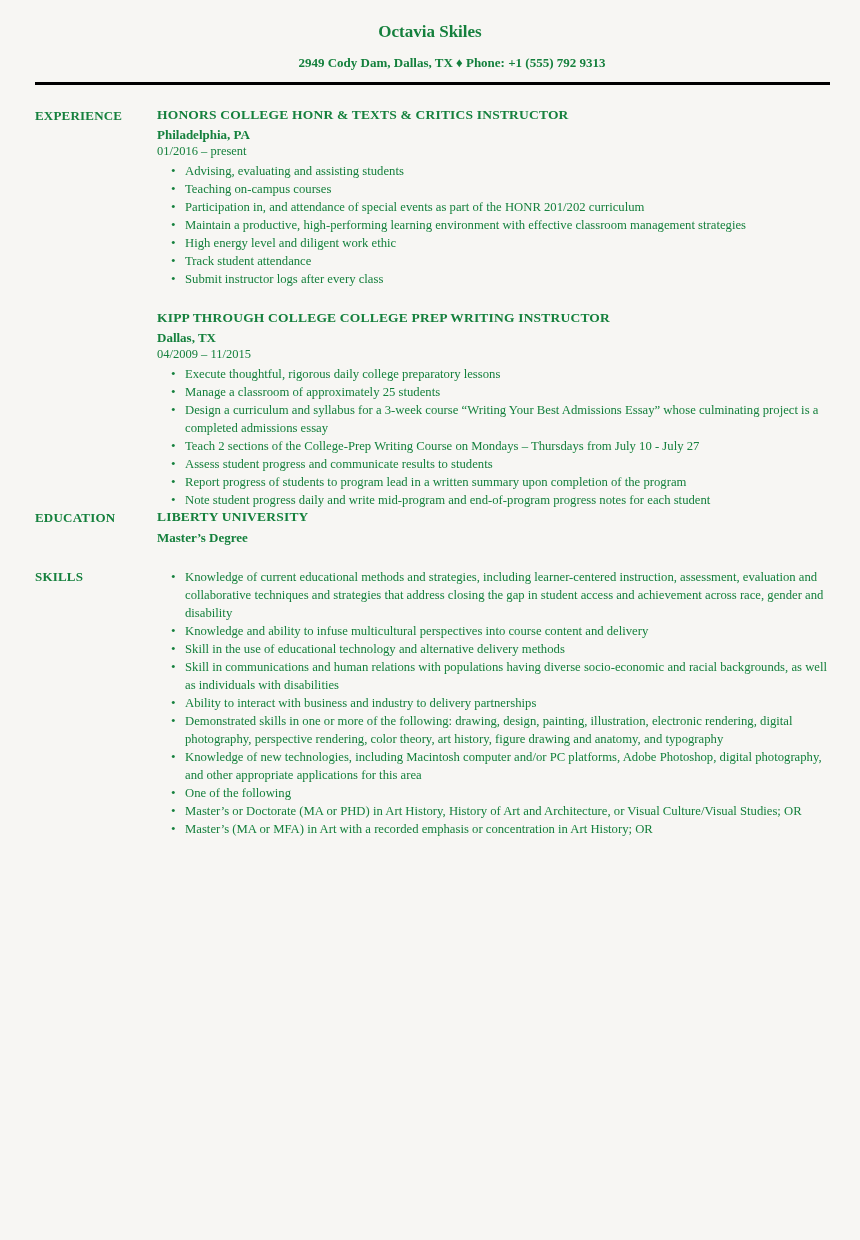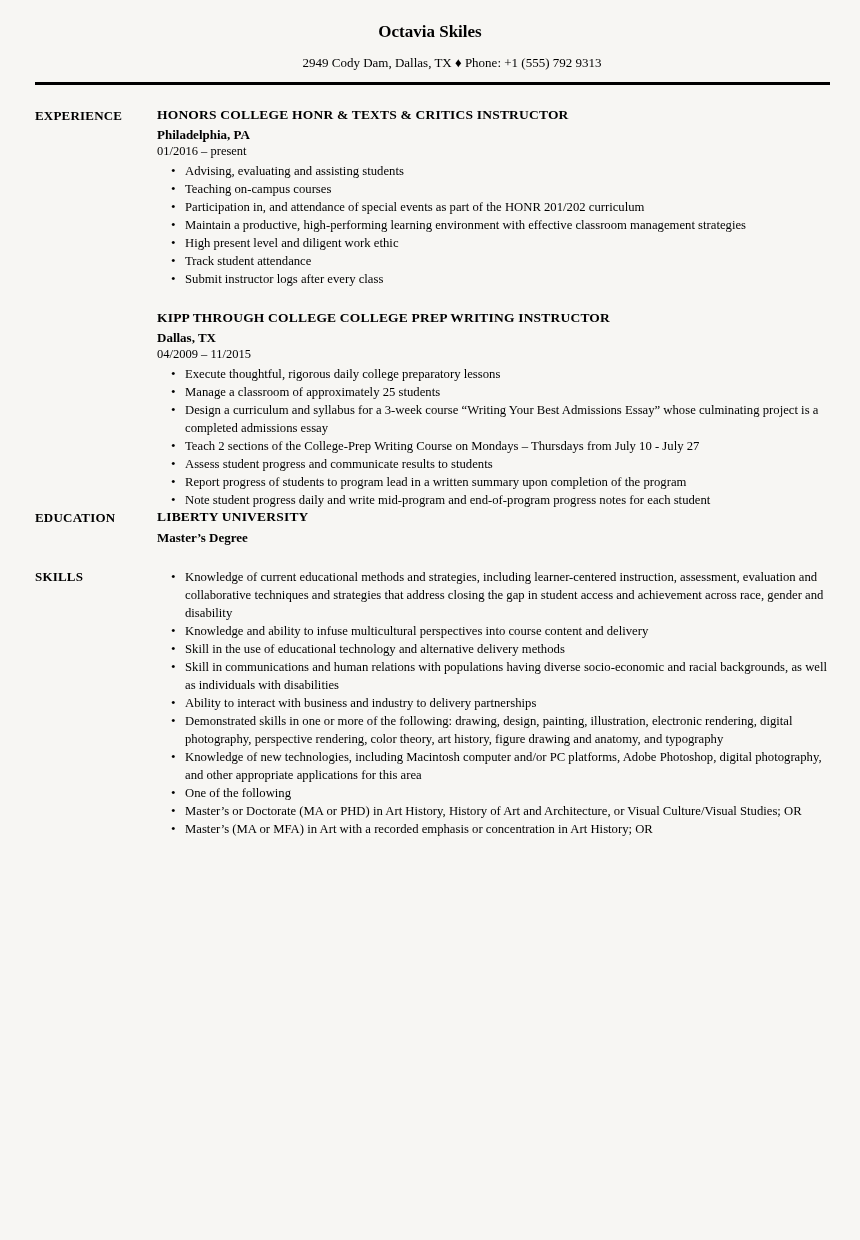--- a/index.html
+++ b/index.html
@@ -7,32 +7,32 @@
     padding: 0;
     background: #f7f6f3;
   }
   .page {
     width: 860px;
     height: 1240px;
     background: #f7f6f3;
     box-sizing: border-box;
     padding-top: 22px;
     font-family: "Liberation Serif", "DejaVu Serif", serif;
-    color: #000000;
+    color: #15803d;
     overflow: hidden;
   }
   .doc-name {
     text-align: center;
     font-weight: bold;
     font-size: 17px;
     margin: 0 0 13px 0;
   }
   .doc-contact {
     text-align: center;
-    font-weight: normal;
+    font-weight: bold;
     font-size: 13px;
     margin: 0 0 11px 0;
     padding-left: 44px;
   }
   .rule {
     border: none;
     border-top: 3px solid #000;
     margin: 0 30px 0 35px;
   }
   .section {
@@ -110,21 +110,21 @@
     <div class="jobs-col">
         <div class="job">
           <div class="job-title">HONORS COLLEGE HONR &amp; TEXTS &amp; CRITICS INSTRUCTOR</div>
           <div class="job-location">Philadelphia, PA</div>
           <div class="job-dates">01/2016 – present</div>
           <ul class="bullets">
             <li>Advising, evaluating and assisting students</li>
             <li>Teaching on-campus courses</li>
             <li>Participation in, and attendance of special events as part of the HONR 201/202 curriculum</li>
             <li>Maintain a productive, high-performing learning environment with effective classroom management strategies</li>
-            <li>High present level and diligent work ethic</li>
+            <li>High energy level and diligent work ethic</li>
             <li>Track student attendance</li>
             <li>Submit instructor logs after every class</li>
           </ul>
         </div>
         <div class="job">
           <div class="job-title">KIPP THROUGH COLLEGE COLLEGE PREP WRITING INSTRUCTOR</div>
           <div class="job-location">Dallas, TX</div>
           <div class="job-dates">04/2009 – 11/2015</div>
           <ul class="bullets">
             <li>Execute thoughtful, rigorous daily college preparatory lessons</li>

